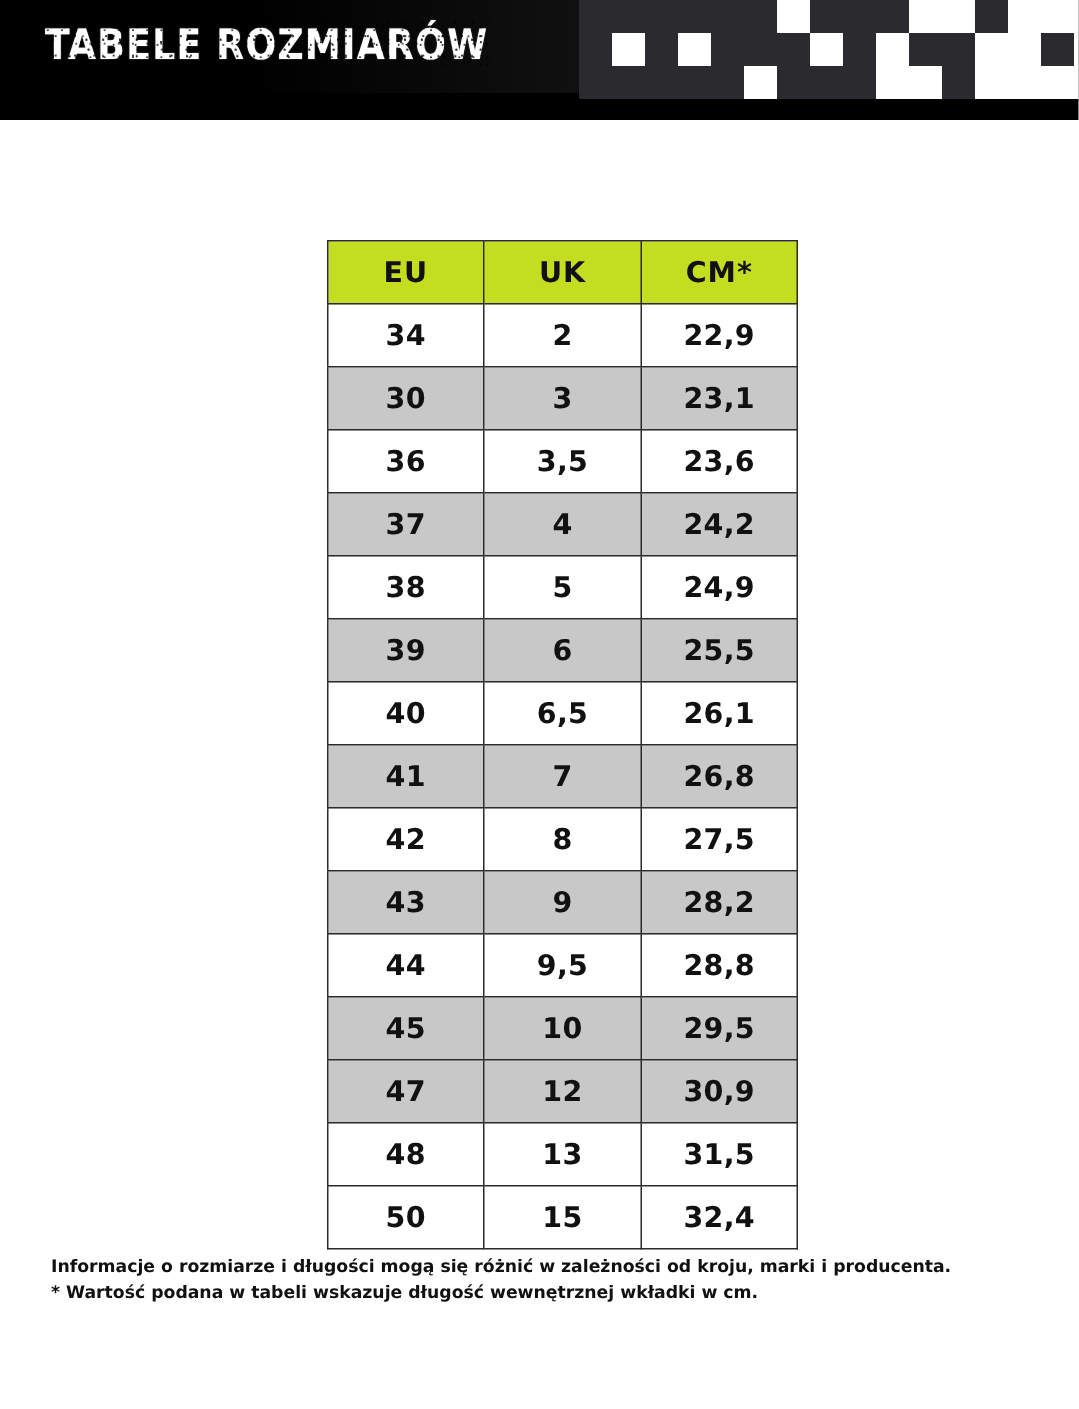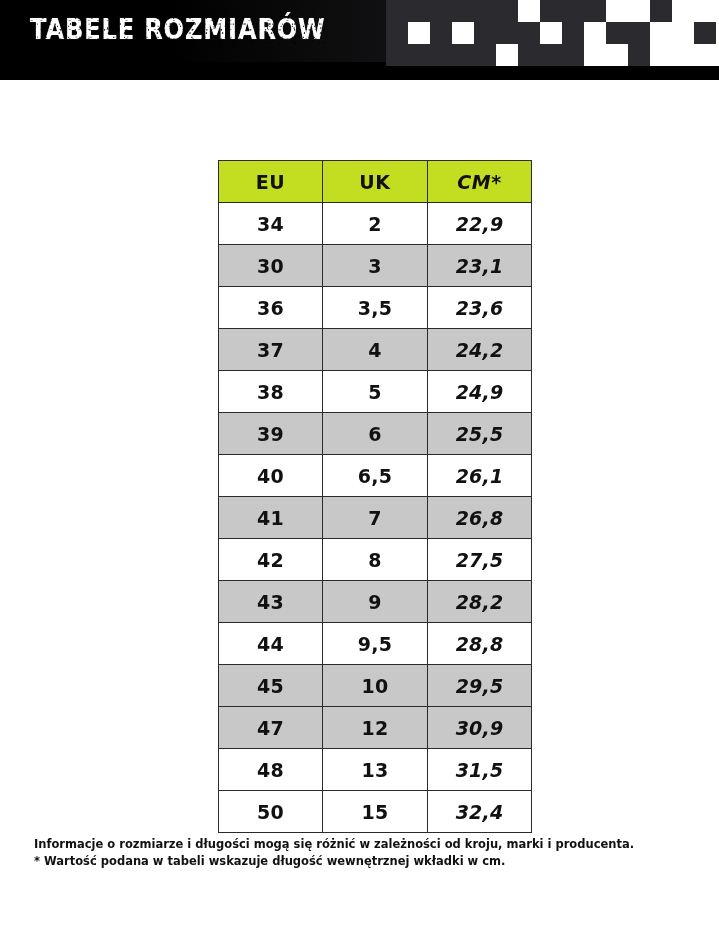--- a/index.html
+++ b/index.html
@@ -100,21 +100,21 @@
     letter-spacing: 0.2px;
     padding: 0;
   }
   .size-table th {
     background: #c3dd20;
     font-size: 19px;
     letter-spacing: 0.6px;
   }
   .col-eu { width: 103px; }
   .col-uk { width: 104px; }
-  .col-cm { width: 103px; font-style: italic; }
+  .col-cm { width: 103px; }
   tr.row-odd td {
     background: #ffffff;
   }
   tr.row-even td {
     background: #c8c8c8;
   }
 
   
   .footnotes {
     position: absolute;

